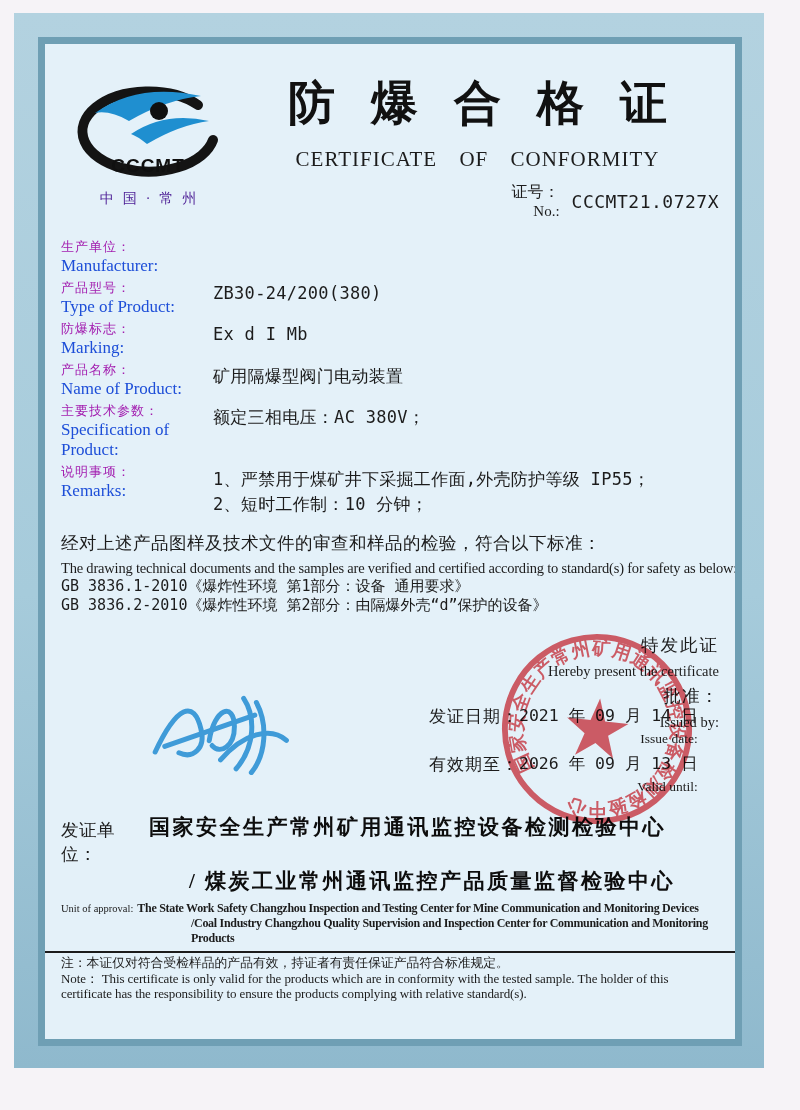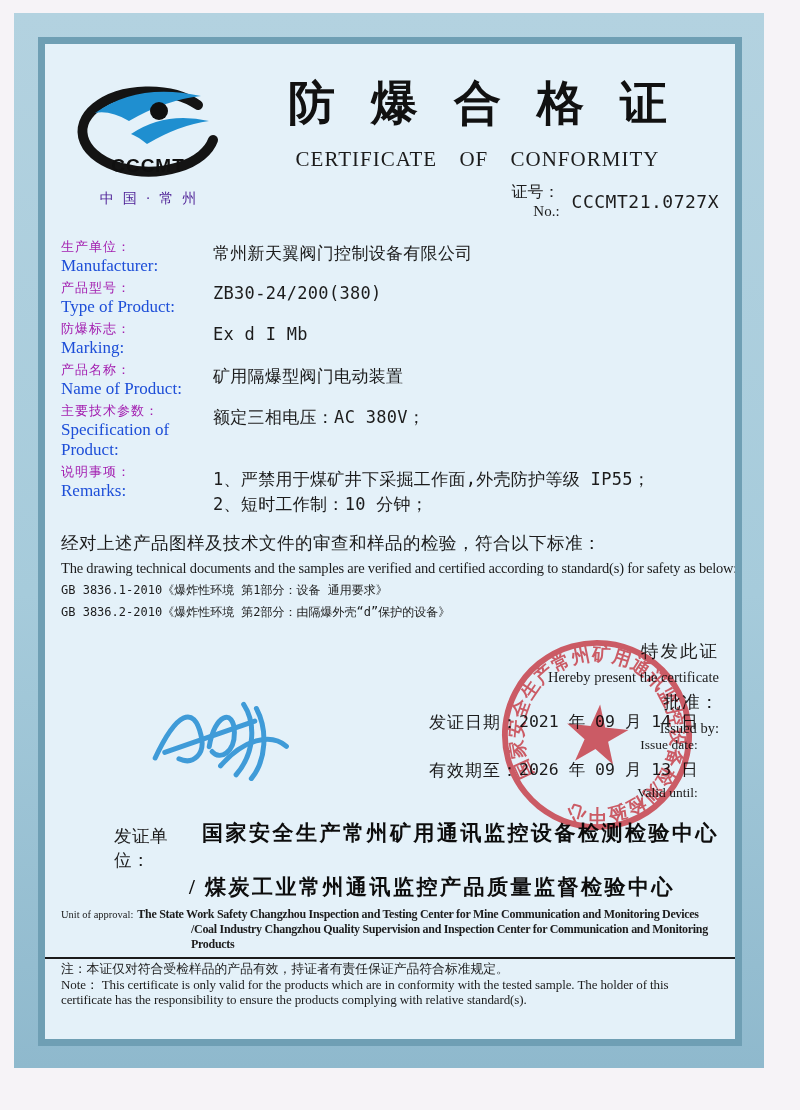--- a/index.html
+++ b/index.html
@@ -52,40 +52,40 @@
   .value {
     font-family: "DejaVu Sans Mono","Liberation Mono",monospace;
     font-size: 17px; padding-top: 4px; letter-spacing: 0.3px;
   }
   .row-gap { margin-top: 14px; }
   .remark-line { line-height: 25px; }
   
   .standards { margin-top: 14px; }
   .std-intro-cn { font-size: 17.5px; letter-spacing: 0.5px; }
   .std-intro-en { font-size: 14.5px; margin-top: 5px; letter-spacing: -0.2px; white-space: nowrap; }
-  .std-line { font-size: 12px; margin-top: 5px; font-family:"DejaVu Sans Mono","Liberation Mono",monospace; letter-spacing:0; }
+  .std-line { font-size: 15px; font-family:"DejaVu Sans Mono","Liberation Mono",monospace; letter-spacing:0; }
   
   .issue { position: relative; height: 178px; margin-top: 18px; text-align: right; }
   .present-cn { font-size: 17.5px; letter-spacing: 2px; }
   .present-en { font-size: 14.5px; margin-top: 6px; }
   .approve-cn { font-size: 17.5px; margin-top: 4px; letter-spacing: 1px; }
   .approve-en { font-size: 14.5px; margin-top: 6px; }
   .signature { position: absolute; left: 75px; top: 52px; transform: rotate(-4deg); }
   .dates { position: absolute; left: 368px; top: 72px; }
   .date-row { display:flex; font-size: 17px; }
   .date-lab { letter-spacing: 1px; }
   .date-val { font-family:"DejaVu Sans Mono","Liberation Mono",monospace; font-size:16.5px; }
   .date-en { font-size: 13.5px; margin: 3px 0 6px 0; }
   .stamp {
     position: absolute; left: 438px; top: -2px; width: 196px; height: 196px;
     mix-blend-mode: multiply; opacity: 0.88; transform: rotate(6deg);
   }
   
   .approval { margin-top: 2px; }
-  .appr-line1 { display:flex; align-items:flex-start;justify-content:flex-end; }
+  .appr-line1 { display:flex; align-items:flex-start; }
   .appr-label { font-size: 17.5px; flex: 0 0 88px; padding-top: 5px; letter-spacing:0.5px; }
   .appr-cn { font-size: 21px; font-weight: bold; letter-spacing: 2.5px; white-space: nowrap; color:#0d0d0d; }
   .appr-cn2 { margin-left: 128px; margin-top: 1px; }
   .appr-en-line { white-space: nowrap; margin-top: 3px; }
   .appr-en-label { font-size: 10.5px; font-weight: normal; }
   .appr-en { font-size: 12px; font-weight: bold; letter-spacing: -0.3px; }
   .appr-en2 { margin-left: 130px; }
   .divider { border-top: 2.5px solid #1b1b1b; margin: 5px -16px 3px -16px; }
   
   .footer-notes { font-size: 12.5px; line-height: 14.8px; }
@@ -123,21 +123,20 @@
       </div>
     </div>
 
     <div class="fields">
 
       <div class="row">
         <div class="labels">
           <div class="lab-cn">生产单位：</div>
           <div class="lab-en">Manufacturer:</div>
         </div>
-        <div class="value">常州新天翼阀门控制设备有限公司</div>
       </div>
 
       <div class="row">
         <div class="labels">
           <div class="lab-cn">产品型号：</div>
           <div class="lab-en">Type of Product:</div>
         </div>
         <div class="value">ZB30-24/200(380)</div>
       </div>
 

